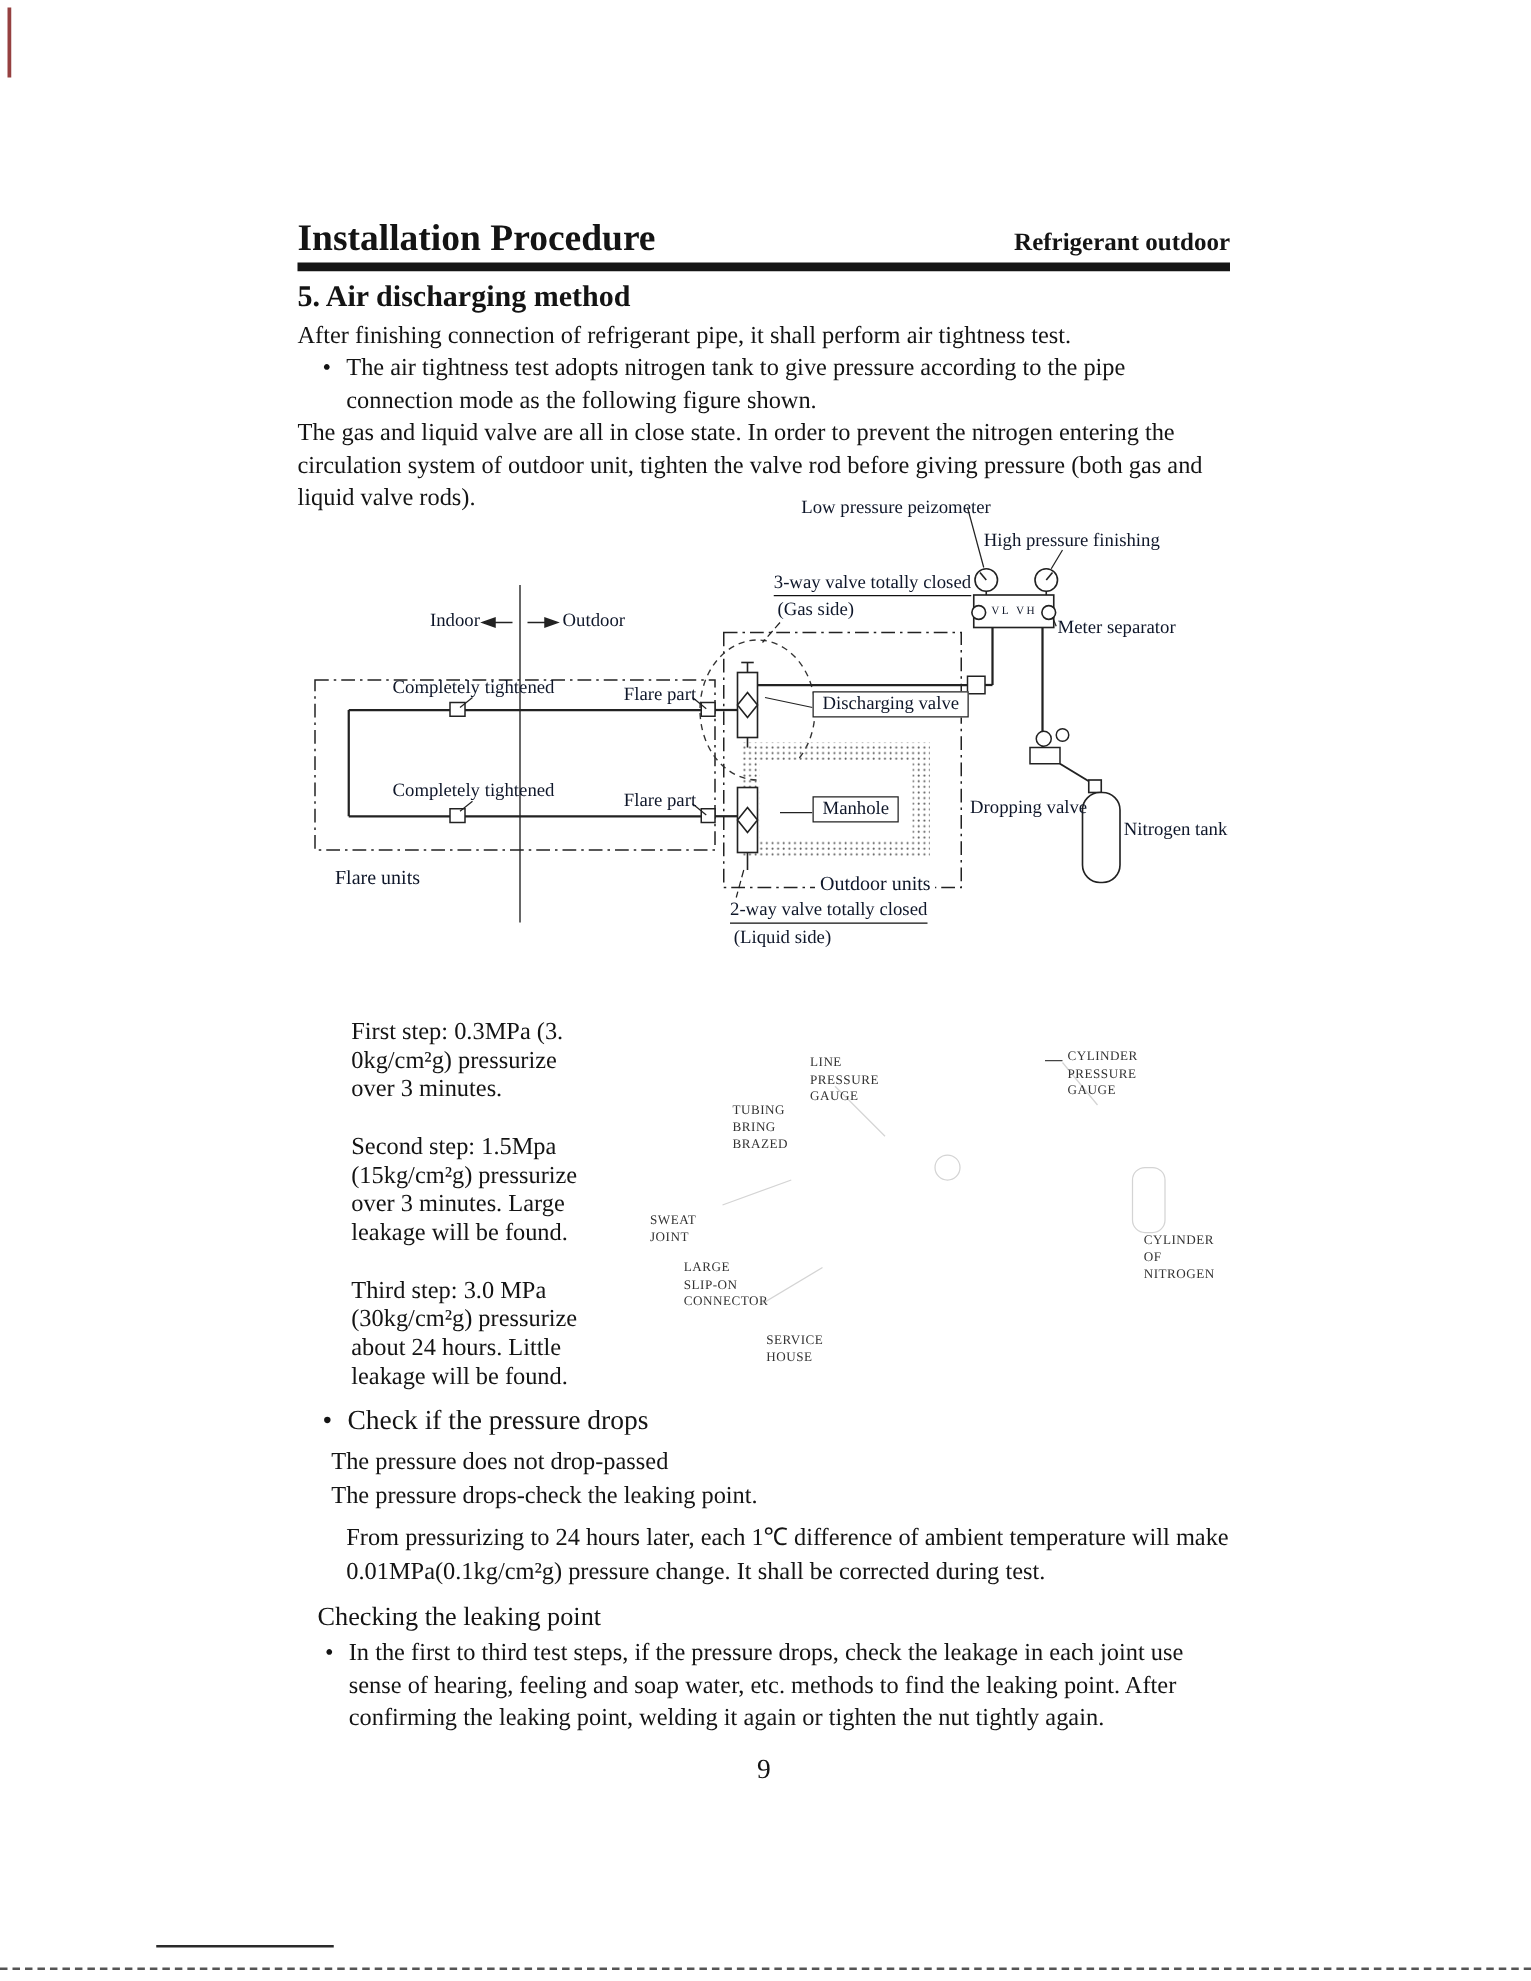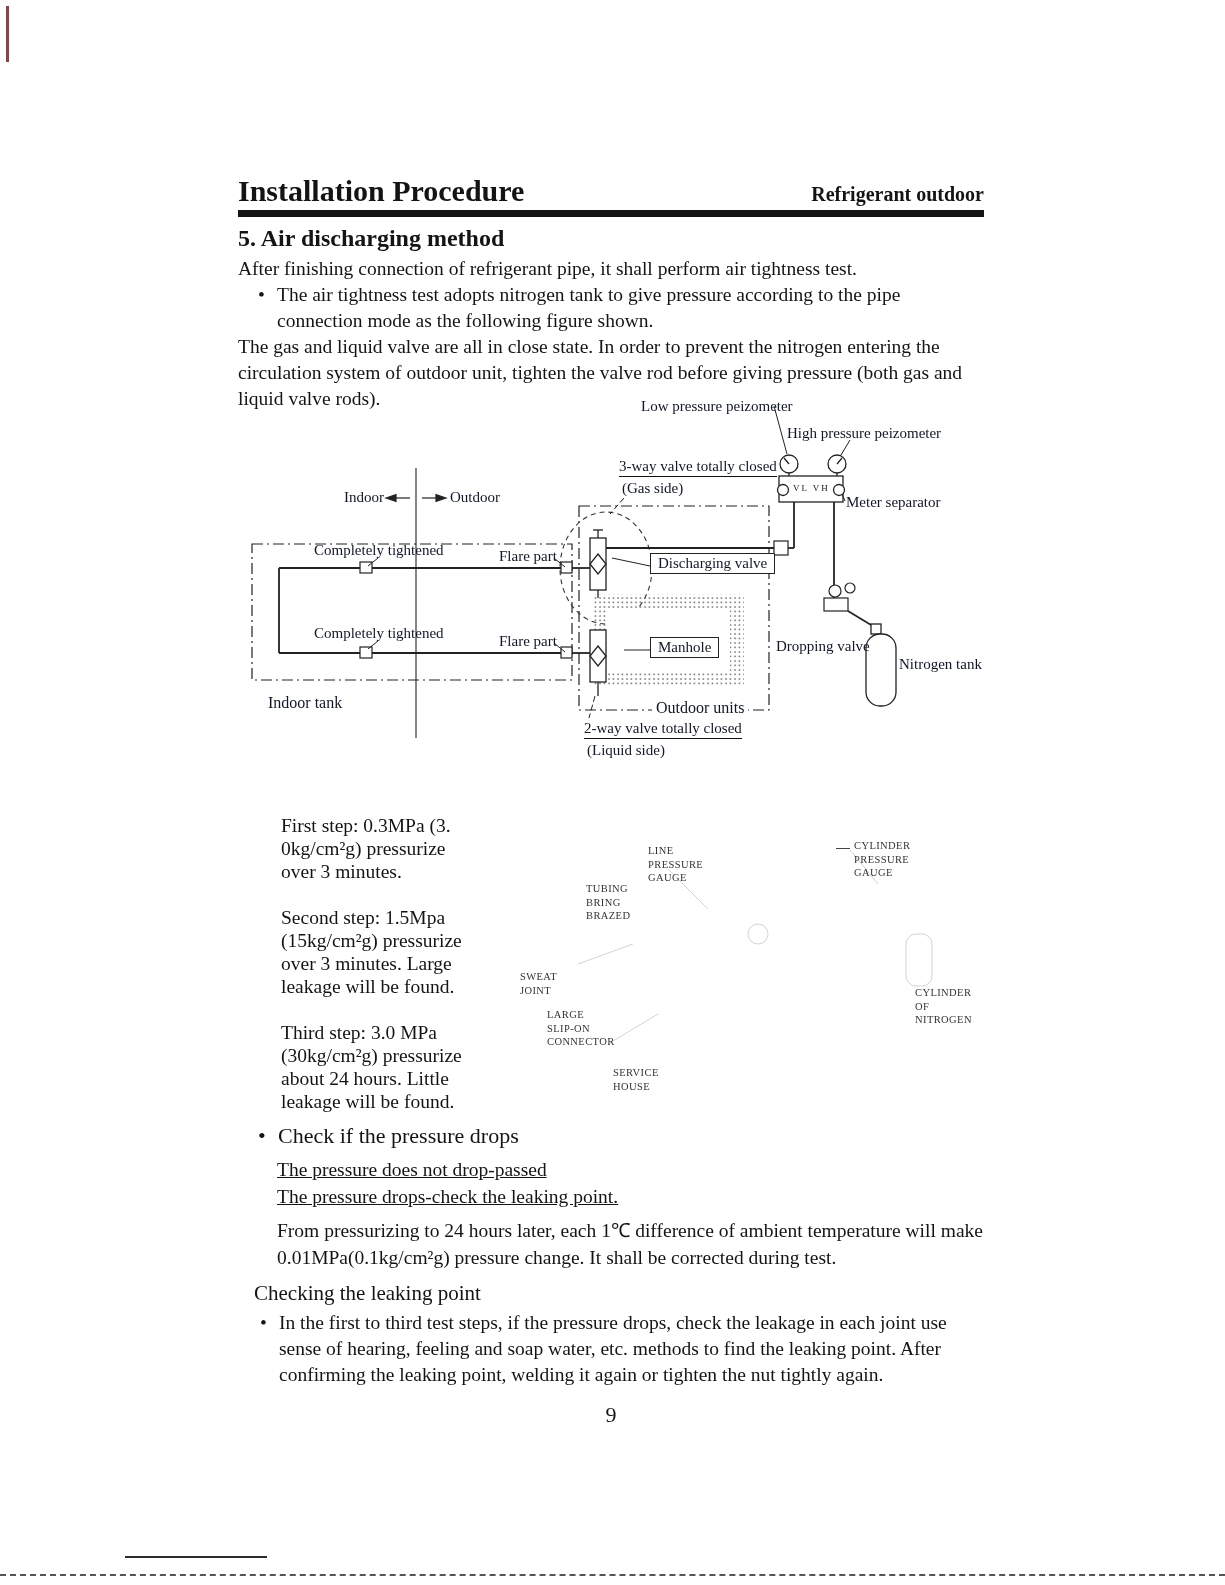--- a/index.html
+++ b/index.html
@@ -29,21 +29,21 @@
   .steps-region{position:relative;width:746px;height:302px;margin-top:46px;}
   .steps-col{position:absolute;left:43px;top:0;width:194px;}
   .steps-col p{font-size:19.5px;line-height:23px;margin:0 0 23px 0;}
   .g-label{position:absolute;font-size:10.5px;line-height:1.3;letter-spacing:.4px;color:#333;
            white-space:pre-line;font-family:"Liberation Serif",serif;}
   .dash-line{position:absolute;border-top:1.2px solid #444;}
 
   
   .check-head{display:flex;margin:6px 0 6px 20px;font-size:22px;line-height:28px;}
   .check-head .bullet{width:20px;flex:none;}
-  .check-line{margin-left:39px;font-size:19.5px;line-height:27px;text-decoration:underline;}
+  .check-line{margin-left:27px;font-size:19.5px;line-height:27px;}
   .check-para{margin:7px 0 0 39px;font-size:19.5px;line-height:27px;}
   .leak-head{font-size:21px;margin:9px 0 3px 16px;line-height:27px;}
   .page-num{margin-top:14px;text-align:center;font-size:22px;}
 
   
   .artifact-red{position:absolute;left:6px;top:6px;width:3px;height:56px;background:#7a1010;opacity:.8;}
   .artifact-line-short{position:absolute;left:125px;top:1556px;width:142px;border-top:2px solid #2a2a2a;}
   .artifact-line-dashed{position:absolute;left:0;top:1574px;width:1225px;border-top:2px dashed #555;}
 </style>
 </head>
@@ -168,36 +168,36 @@
           <line x1="316" y1="160" x2="327" y2="169"></line>
           <line x1="316" y1="245" x2="327" y2="254"></line>
           <line x1="386" y1="100" x2="372" y2="116" stroke-dasharray="6 3"></line>
           <line x1="357" y1="298" x2="351" y2="320" stroke-dasharray="6 3"></line>
           <line x1="412" y1="168" x2="374" y2="160"></line>
           <line x1="412" y1="252" x2="386" y2="252"></line>
         </g>
       </svg>
 
       <div class="d-label" style="left:403px;top:0px">Low pressure peizometer</div>
-      <div class="d-label" style="left:549px;top:27px">High pressure peizometer</div>
+      <div class="d-label" style="left:549px;top:27px">High pressure finishing</div>
       <div class="d-label u" style="left:381px;top:60px">3-way valve totally closed</div>
       <div class="d-label" style="left:384px;top:82px">(Gas side)</div>
       <div class="d-label" style="left:608px;top:96px">Meter separator</div>
       <div class="d-label" style="left:555px;top:85px;font-size:9px;letter-spacing:2px">VL  VH</div>
       <div class="d-label" style="left:98px;top:91px;width:48px;text-align:right">Indoor</div>
       <div class="d-label" style="left:212px;top:91px">Outdoor</div>
       <div class="d-label" style="left:76px;top:144px">Completely tightened</div>
       <div class="d-label" style="left:76px;top:227px">Completely tightened</div>
       <div class="d-label" style="left:261px;top:150px">Flare part</div>
       <div class="d-label" style="left:261px;top:235px">Flare part</div>
       <div class="d-label boxed" style="left:412px;top:155px">Discharging valve</div>
       <div class="d-label boxed" style="left:412px;top:239px">Manhole</div>
       <div class="d-label" style="left:538px;top:240px">Dropping valve</div>
       <div class="d-label" style="left:661px;top:258px">Nitrogen tank</div>
-      <div class="d-label" style="left:30px;top:296px;font-size:16px">Indoor tank</div>
+      <div class="d-label" style="left:30px;top:296px;font-size:16px">Flare units</div>
       <div class="d-label bg" style="left:414px;top:301px;font-size:16px">Outdoor units</div>
       <div class="d-label u" style="left:346px;top:322px">2-way valve totally closed</div>
       <div class="d-label" style="left:349px;top:344px">(Liquid side)</div>
     </div>
 
     <div class="steps-region">
       <div class="steps-col">
         <p>First step: 0.3MPa (3. 0kg/cm²g) pressurize over 3 minutes.</p>
         <p>Second step: 1.5Mpa (15kg/cm²g) pressurize over 3 minutes.  Large leakage will be found.</p>
         <p>Third step:  3.0 MPa (30kg/cm²g) pressurize about 24 hours. Little leakage will be found.</p>

